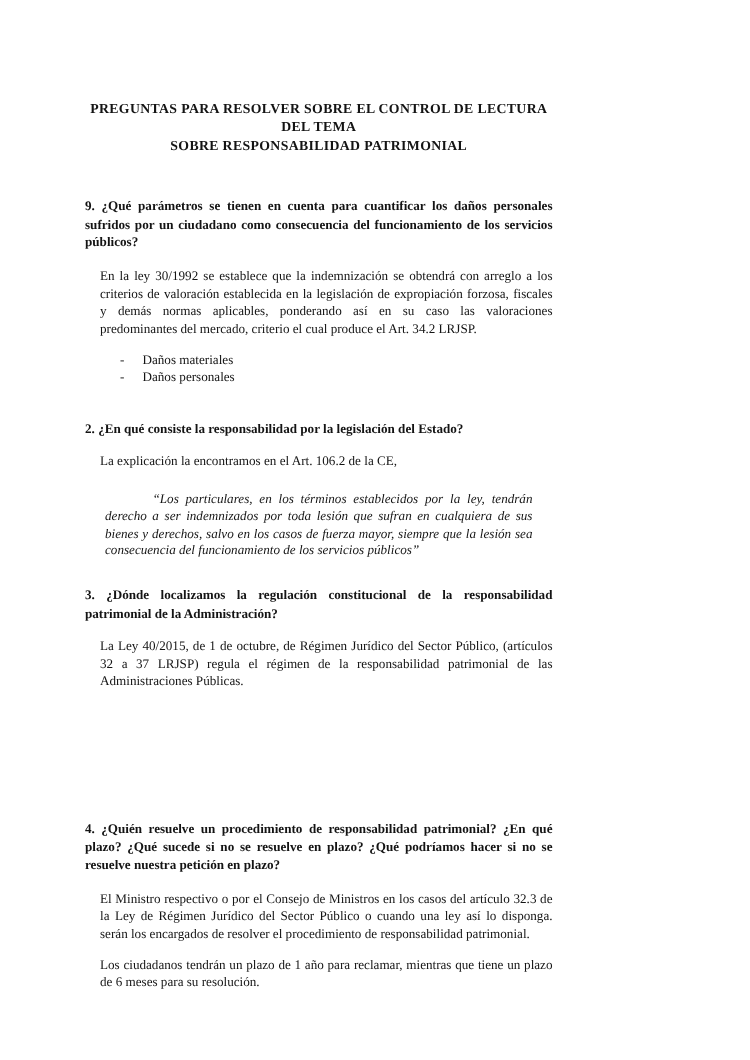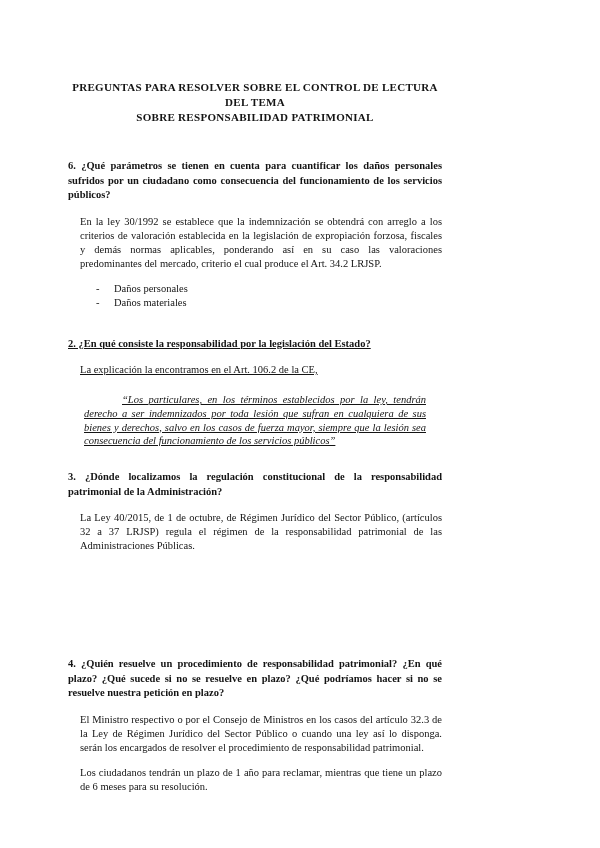--- a/index.html
+++ b/index.html
@@ -54,40 +54,40 @@
     display: inline-block;
     width: 18px;
   }
   .quote {
     font-style: italic;
     text-align: justify;
     text-indent: 38px;
     line-height: 13.8px;
     margin: 16px;
   }
-  .sec2 { margin-top: 27px; text-decoration: underline; }
+  .sec2 { margin-top: 27px; }
   .sec3 { margin-top: 22px; }
   .sec4 { margin-top: 104px; }
 </style>
 </head>
 <body>
 
 <div class="page">
 
   <h1 class="doc-title">
     <span>PREGUNTAS PARA RESOLVER SOBRE EL CONTROL DE LECTURA DEL TEMA</span><br>
     <span>SOBRE RESPONSABILIDAD PATRIMONIAL</span>
   </h1>
 
   <section class="sec1">
-    <p class="q-heading">6. ¿Qué parámetros se tienen en cuenta para cuantificar los daños personales sufridos por un ciudadano como consecuencia del funcionamiento de los servicios públicos?</p>
+    <p class="q-heading">9. ¿Qué parámetros se tienen en cuenta para cuantificar los daños personales sufridos por un ciudadano como consecuencia del funcionamiento de los servicios públicos?</p>
     <p class="para">En la ley 30/1992 se establece que la indemnización se obtendrá con arreglo a los criterios de valoración establecida en la legislación de expropiación forzosa, fiscales y demás normas aplicables, ponderando así en su caso las valoraciones predominantes del mercado, criterio el cual produce el Art. 34.2 LRJSP.</p>
     <ul class="bullets">
+      <li>Daños materiales</li>
       <li>Daños personales</li>
-      <li>Daños materiales</li>
     </ul>
   </section>
 
   <section class="sec2">
     <p class="q-heading">2. ¿En qué consiste la responsabilidad por la legislación del Estado?</p>
     <p class="para single">La explicación la encontramos en el Art. 106.2 de la CE,</p>
     <p class="quote">“Los particulares, en los términos establecidos por la ley, tendrán derecho a ser indemnizados por toda lesión que sufran en cualquiera de sus bienes y derechos, salvo en los casos de fuerza mayor, siempre que la lesión sea consecuencia del funcionamiento de los servicios públicos”</p>
   </section>
 
   <section class="sec3">

